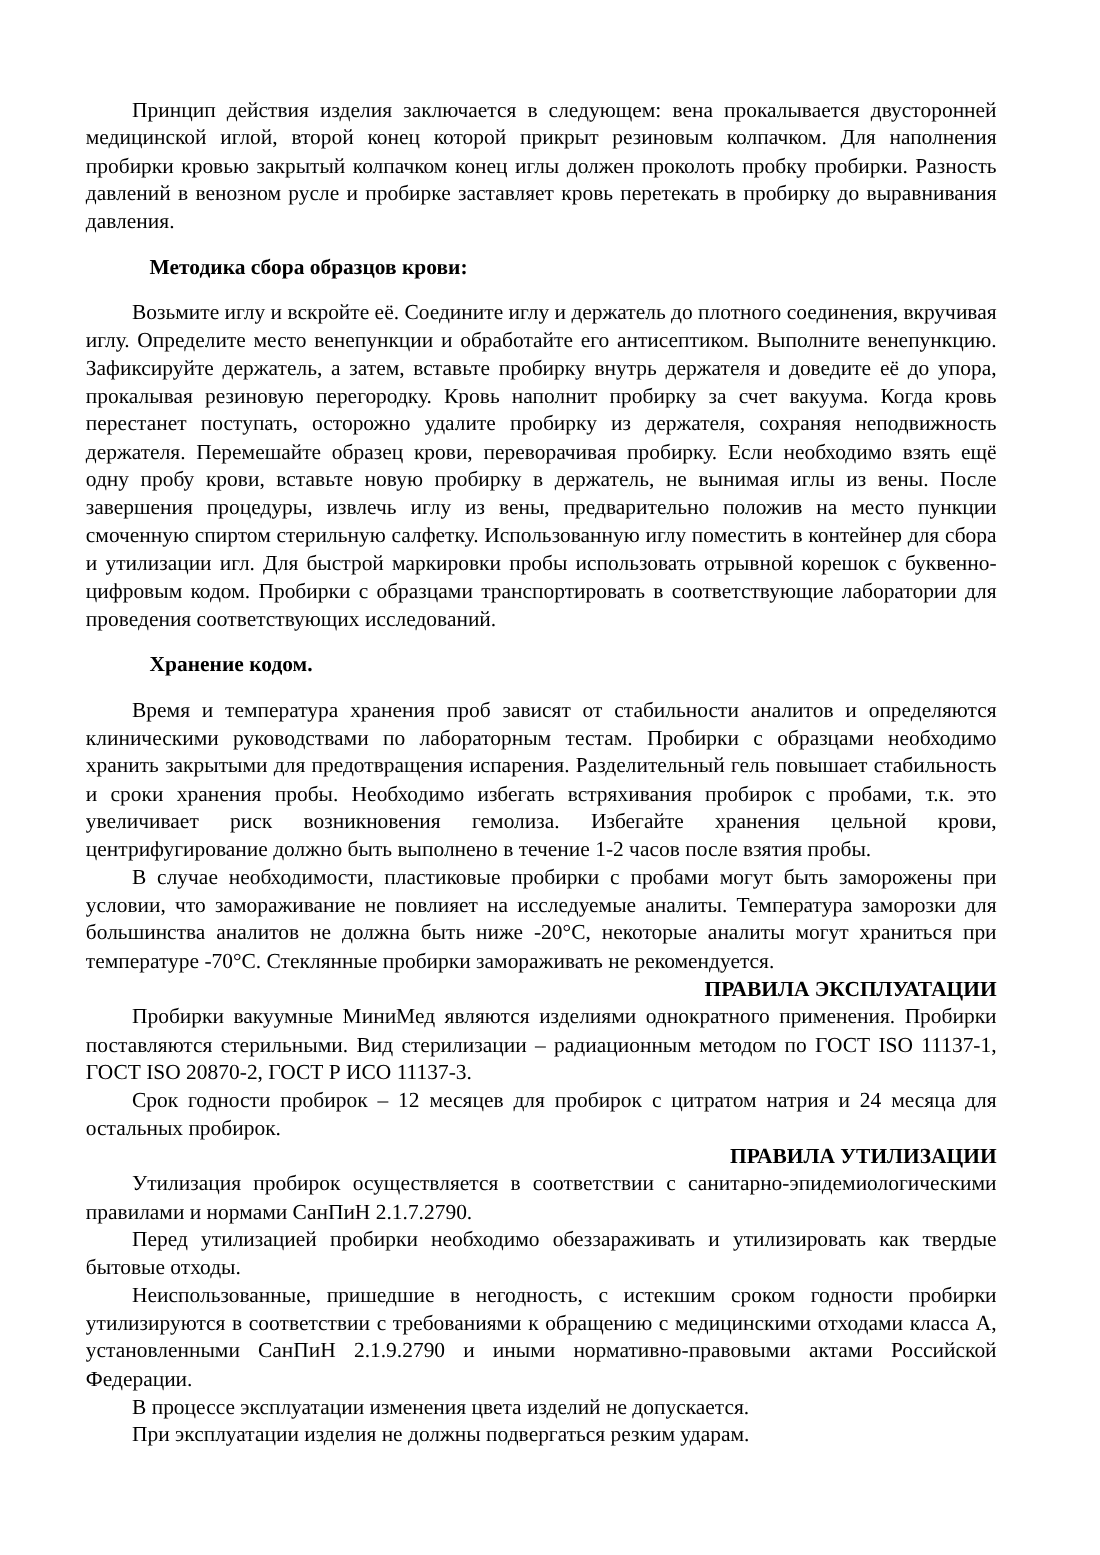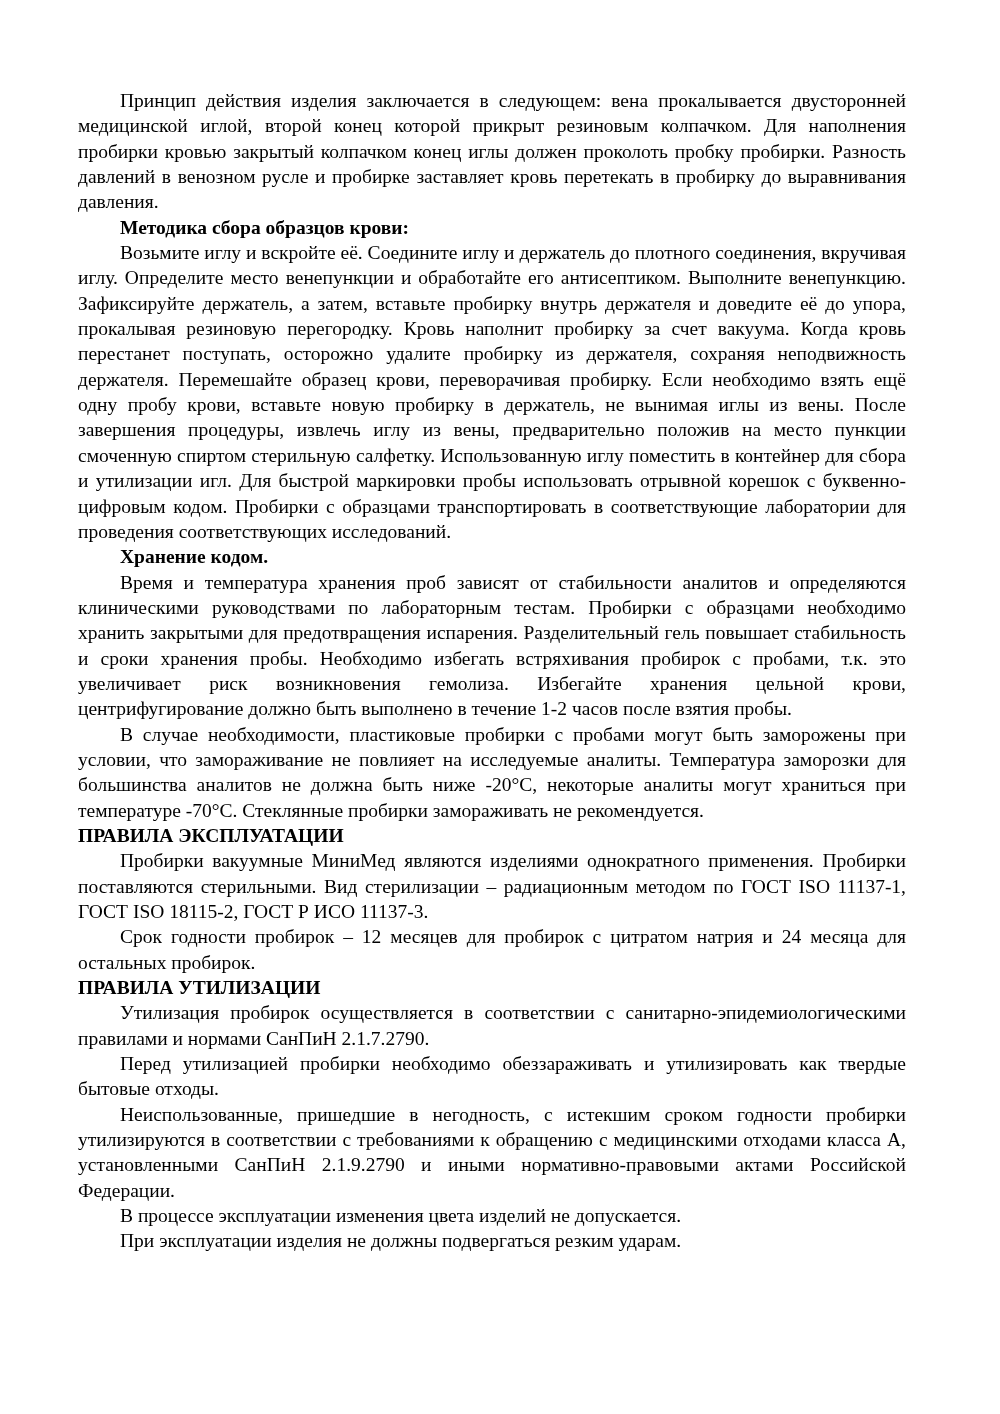--- a/index.html
+++ b/index.html
@@ -22,33 +22,33 @@
   p {
     margin: 0;
     font-size: 19.5px;
     line-height: 1.30;
     text-align: justify;
     text-justify: inter-word;
     text-indent: 42px;
     hyphens: none;
   }
   .subhead {
-    margin: 0;
+    margin: 16px;
     font-size: 19.5px;
     line-height: 1.30;
     font-weight: bold;
     text-indent: 42px;
     text-align: left;
   }
   h2.center {
     margin: 0;
     font-size: 19.5px;
     line-height: 1.30;
     font-weight: bold;
-    text-align: left;
+    text-align: right;
     text-transform: uppercase;
   }
   .gap-before {
     margin-top: 22px;
   }
   .gap-small {
     margin-top: 4px;
   }
 </style>
 </head>
@@ -63,21 +63,21 @@
   <p>Возьмите иглу и вскройте её. Соедините иглу и держатель до плотного соединения, вкручивая иглу. Определите место венепункции и обработайте его антисептиком. Выполните венепункцию. Зафиксируйте держатель, а затем, вставьте пробирку внутрь держателя и доведите её до упора, прокалывая резиновую перегородку. Кровь наполнит пробирку за счет вакуума. Когда кровь перестанет поступать, осторожно удалите пробирку из держателя, сохраняя неподвижность держателя. Перемешайте образец крови, переворачивая пробирку. Если необходимо взять ещё одну пробу крови, вставьте новую пробирку в держатель, не вынимая иглы из вены. После завершения процедуры, извлечь иглу из вены, предварительно положив на место пункции смоченную спиртом стерильную салфетку. Использованную иглу поместить в контейнер для сбора и утилизации игл. Для быстрой маркировки пробы использовать отрывной корешок с буквенно-цифровым кодом. Пробирки с образцами транспортировать в соответствующие лаборатории для проведения соответствующих исследований.</p>
 
   <div class="subhead">Хранение кодом.</div>
 
   <p>Время и температура хранения проб зависят от стабильности аналитов и определяются клиническими руководствами по лабораторным тестам. Пробирки с образцами необходимо хранить закрытыми для предотвращения испарения. Разделительный гель повышает стабильность и сроки хранения пробы. Необходимо избегать встряхивания пробирок с пробами, т.к. это увеличивает риск возникновения гемолиза. Избегайте хранения цельной крови, центрифугирование должно быть выполнено в течение 1-2 часов после взятия пробы.</p>
 
   <p>В случае необходимости, пластиковые пробирки с пробами могут быть заморожены при условии, что замораживание не повлияет на исследуемые аналиты. Температура заморозки для большинства аналитов не должна быть ниже -20°С, некоторые аналиты могут храниться при температуре -70°С. Стеклянные пробирки замораживать не рекомендуется.</p>
 
   <h2 class="center gap-before">ПРАВИЛА ЭКСПЛУАТАЦИИ</h2>
 
-  <p>Пробирки вакуумные МиниМед являются изделиями однократного применения. Пробирки поставляются стерильными. Вид стерилизации – радиационным методом по ГОСТ ISO 11137-1, ГОСТ ISO 18115-2, ГОСТ Р ИСО 11137-3.</p>
+  <p>Пробирки вакуумные МиниМед являются изделиями однократного применения. Пробирки поставляются стерильными. Вид стерилизации – радиационным методом по ГОСТ ISO 11137-1, ГОСТ ISO 20870-2, ГОСТ Р ИСО 11137-3.</p>
 
   <p>Срок годности пробирок – 12 месяцев для пробирок с цитратом натрия и 24 месяца для остальных пробирок.</p>
 
   <h2 class="center gap-small">ПРАВИЛА УТИЛИЗАЦИИ</h2>
 
   <p>Утилизация пробирок осуществляется в соответствии с санитарно-эпидемиологическими правилами и нормами СанПиН 2.1.7.2790.</p>
 
 
   <p>Перед утилизацией пробирки необходимо обеззараживать и утилизировать как твердые бытовые отходы.</p>
 

